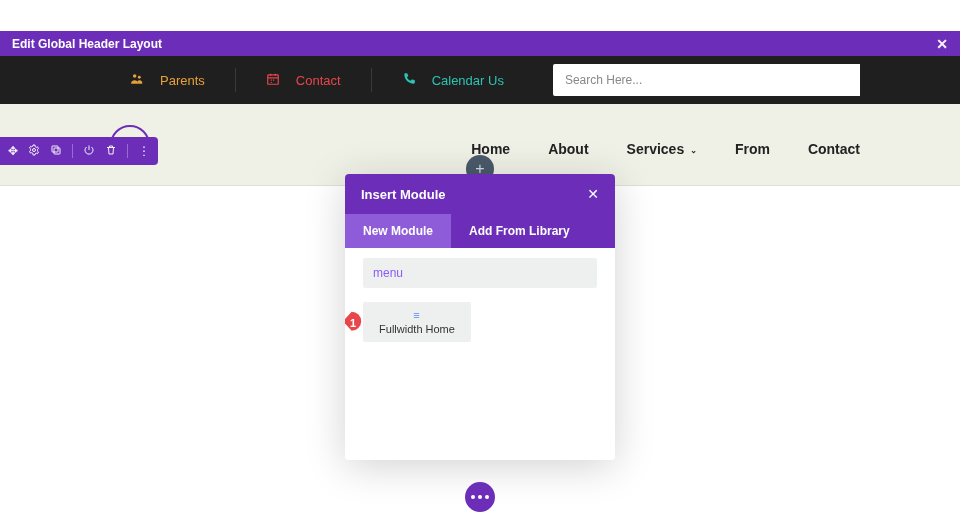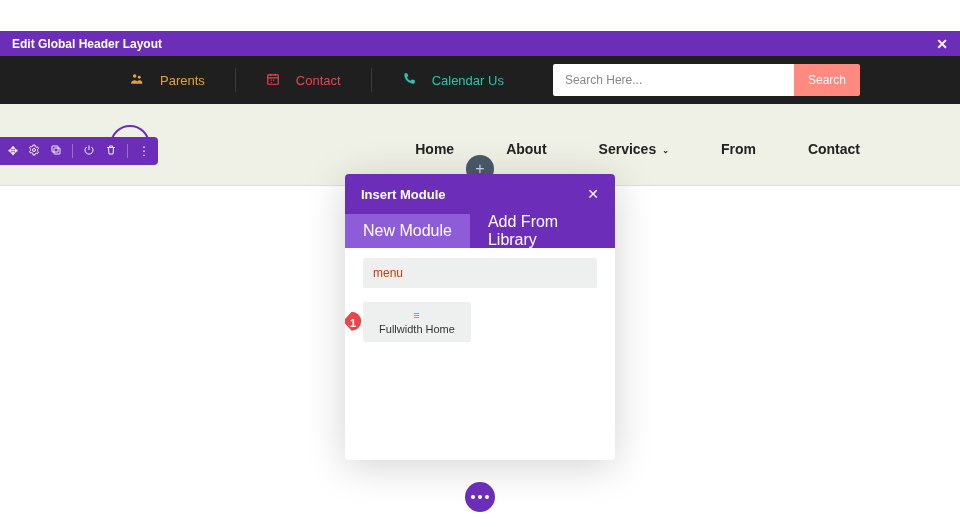--- a/index.html
+++ b/index.html
@@ -31,39 +31,39 @@
   .util-icon{font-size:13px;}
   .searchwrap{display:flex;margin-left:19px;flex:1;}
   .searchbox{flex:1;height:32px;border:none;background:#fff;padding:0 12px;font-size:12px;color:#333;border-radius:2px 0 0 2px;}
   .searchbox::placeholder{color:#888;}
   .searchbtn{background:var(--salmon);border:none;color:#fff;font-size:12px;height:32px;padding:0 14px;border-radius:0 2px 2px 0;cursor:pointer;}
   
   .cream-bar{background:var(--cream);height:82px;display:flex;align-items:center;border-bottom:1px solid #e0e1d5;}
   .cream-inner{width:760px;margin:0 auto;display:flex;align-items:center;justify-content:space-between;}
   .logo{width:40px;height:40px;border:2px solid var(--purple);border-radius:50%;display:flex;align-items:center;justify-content:center;margin-left:10px;}
   .logo span{font-family:Georgia,serif;font-size:22px;color:var(--purple);font-weight:500;}
-  .navlinks{display:flex;gap:52px;align-items:center;margin-top:9px;}
+  .navlinks{display:flex;gap:38px;align-items:center;margin-top:9px;}
   .navlink{font-size:14px;font-weight:700;color:#222;display:flex;align-items:center;gap:6px;}
   .chev{font-size:8px;color:#222;transform:translateY(1px);}
   
   .builder-pill{position:absolute;left:0;top:137px;background:var(--purple);height:28px;display:flex;align-items:center;padding:0 8px;gap:10px;border-radius:0 4px 4px 0;z-index:2;}
   .builder-pill .tool{color:#fff;font-size:12px;cursor:pointer;opacity:.95;}
   .builder-pill .sep{width:1px;height:14px;background:rgba(255,255,255,.3);}
   
   .add-circle{position:absolute;left:466px;top:155px;width:28px;height:28px;border-radius:50%;background:var(--trash-bg);color:#cddbe6;display:flex;align-items:center;justify-content:center;font-size:16px;font-weight:300;cursor:pointer;z-index:3;}
   
   .modal{position:absolute;left:345px;top:174px;width:270px;height:286px;background:#fff;box-shadow:0 6px 40px rgba(0,0,0,.18);border-radius:4px;z-index:4;display:flex;flex-direction:column;overflow:hidden;}
   .modal-head{background:var(--purple);color:#fff;height:40px;display:flex;align-items:center;justify-content:space-between;padding:0 16px;font-size:13px;font-weight:700;}
   .modal-head .x{font-size:14px;cursor:pointer;font-weight:400;}
-  .modal-tabs{display:flex;height:34px;font-size:16px;font-weight:400;justify-content:flex-end;}
+  .modal-tabs{display:flex;height:34px;font-size:12px;font-weight:700;justify-content:flex-end;}
   .tab{flex:0 0 auto;padding:0 18px;display:flex;align-items:center;cursor:pointer;color:#fff;}
   .tab.active{background:#8e5cd9;}
   .tab.rest{background:var(--purple);flex:1;}
   .modal-body{flex:1;padding:10px 18px 16px;background:#fff;}
-  .filter-input{width:100%;height:30px;background:#eef0f0;border:none;padding:0 10px;font-size:12px;color:#c2410c;border-radius:2px;}
+  .filter-input{width:100%;height:30px;background:#eef0f0;border:none;padding:0 10px;font-size:12px;color:#8b5cf6;border-radius:2px;}
   .module-card{margin-top:14px;width:108px;height:40px;background:#eef0f0;border-radius:2px;display:flex;flex-direction:column;align-items:center;justify-content:center;font-size:11px;color:#333;gap:2px;position:relative;cursor:pointer;}
   .module-card .micon{color:#5885ff;font-size:11px;letter-spacing:1px;line-height:1;}
   .callout{position:absolute;left:-20px;top:8px;width:26px;height:26px;}
   .callout svg{position:absolute;inset:0;}
   .callout .num{position:absolute;inset:0;display:flex;align-items:center;justify-content:center;color:#fff;font-size:11px;font-weight:600;transform:translateX(-3px);}
   
   .fab{position:absolute;left:465px;bottom:15px;width:30px;height:30px;border-radius:50%;background:var(--purple);display:flex;align-items:center;justify-content:center;cursor:pointer;z-index:4;color:#fff;}
   .fab .dot{width:4px;height:4px;border-radius:50%;background:#fff;margin:0 1.5px;}
   
   .ic{width:14px;height:14px;display:inline-block;}
@@ -103,21 +103,20 @@
     <div class="util-item">
       <span class="util-icon phone">
         <svg class="ic" viewBox="0 0 24 24" fill="currentColor">
             <path d="M6 2c-1 0-2 .9-2 2 0 9 7 16 16 16 1.1 0 2-1 2-2v-3.2c0-.5-.3-.9-.8-1l-3.7-.9c-.4-.1-.9 0-1.2.4l-1.5 1.9c-2.8-1.4-5-3.6-6.4-6.4l1.9-1.5c.4-.3.5-.8.4-1.2L9.2 2.8C9.1 2.3 8.7 2 8.2 2H6z"></path>
           </svg>
       </span>
       <span class="tealc">Calendar Us</span>
     </div>
     <div class="searchwrap">
       <input class="searchbox" type="text" placeholder="Search Here..." style="">
-      <button class="searchbtn">Search</button>
     </div>
   </div>
 </div>
 
 <div class="cream-bar">
   <div class="cream-inner">
     <div class="logo">
         <span>D</span>
       </div>
     <div class="navlinks">

